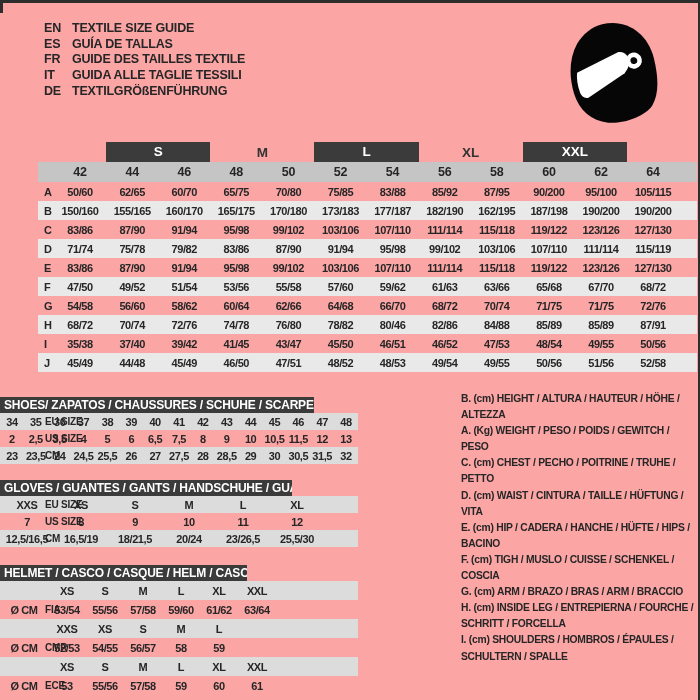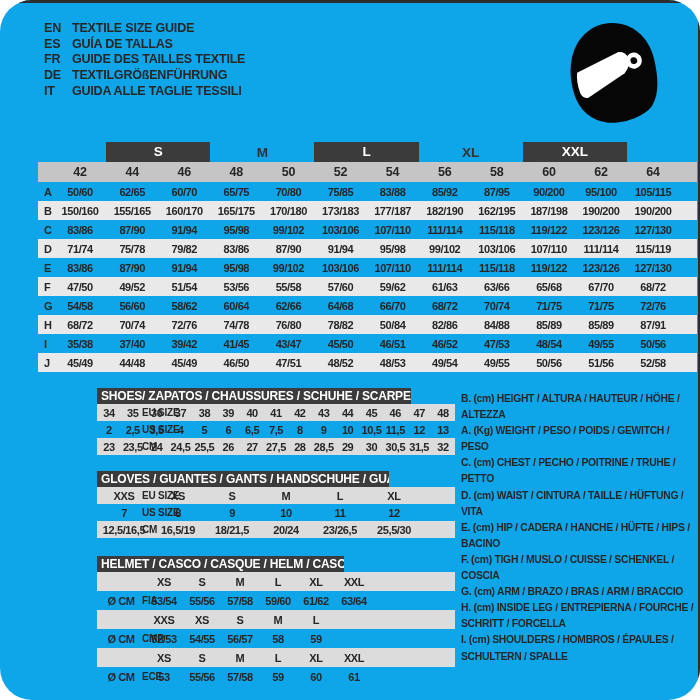--- a/index.html
+++ b/index.html
@@ -1,17 +1,17 @@
 <!DOCTYPE html>
 <html><head>
 <meta charset="utf-8">
 <style>
   html,body{margin:0;padding:0;background:#fff;}
-  .page{position:relative;width:700px;height:700px;background:#0ea5e9;overflow:hidden;
-        font-family:"Liberation Sans","DejaVu Sans",sans-serif;font-weight:bold;color:#262626;border-radius:32px;}
+  .page{position:relative;width:700px;height:700px;background:#fca5a5;overflow:hidden;
+        font-family:"Liberation Sans","DejaVu Sans",sans-serif;font-weight:bold;color:#262626;}
   .border-top{position:absolute;top:0;left:0;width:700px;height:3px;background:#2d2d2d;}
   .border-right{position:absolute;top:0;right:0;width:2px;height:700px;background:#2d2d2d;}
   .corner-notch{position:absolute;top:0;left:0;width:3px;height:13px;background:#2d2d2d;}
 
   
   .languages{position:absolute;top:21px;left:44px;}
   .lang-row{display:flex;line-height:15.7px;font-size:12.5px;letter-spacing:-0.2px;}
   .lang-code{width:28px;}
 
   .helmet-icon{position:absolute;top:20px;left:566px;width:94px;height:104px;}
@@ -23,21 +23,21 @@
   .mt-row .cell{text-align:center;white-space:nowrap;}
   .mt-row .rlabel{text-align:left;padding-left:6px;}
   .mt-groups{height:20px;font-size:13.5px;letter-spacing:0;}
   .mt-groups .gcell{grid-column:span 2;text-align:center;}
   .g-box{background:var(--bar-dark,#3b3b3b);color:#fff;height:20px;line-height:20px;}
   .g-plain{color:#333;}
   .mt-sizes{height:20px;background:var(--band-gray,#c5c5c5);font-size:12.5px;letter-spacing:-0.2px;}
   .mt-data.stripe{background:var(--stripe-gray,#e9e9e9);}
 
   
-  .sec{position:absolute;left:0;padding-left:97px;width:358px;}
+  .sec{position:absolute;left:0;width:358px;margin-top:9px;}
   #shoes{top:388px;}
   #gloves{top:471px;}
   #helmet-table{top:556px;}
   .sec-title{height:16px;line-height:16px;background:var(--bar-dark,#3b3b3b);color:#fff;
              font-size:12px;padding-left:4px;letter-spacing:-0.2px;white-space:nowrap;overflow:hidden;}
   .sec-label{position:absolute;left:45px;font-size:10px;letter-spacing:-0.2px;text-align:right;}
   .sec-row{position:relative;display:grid;align-items:center;height:17px;font-size:11px;letter-spacing:-0.4px;}
   .sec-row .cell{text-align:center;white-space:nowrap;}
   .sec-row.gray{background:var(--lower-gray,#dcdcdc);}
   .shoes-grid{grid-template-columns:repeat(15,1fr);}
@@ -63,26 +63,26 @@
       </div>
       <div class="lang-row">
         <span class="lang-code">ES</span>
         <span class="lang-text">GUÍA DE TALLAS</span>
       </div>
       <div class="lang-row">
         <span class="lang-code">FR</span>
         <span class="lang-text">GUIDE DES TAILLES TEXTILE</span>
       </div>
       <div class="lang-row">
+        <span class="lang-code">IT</span>
+        <span class="lang-text">GUIDA ALLE TAGLIE TESSILI</span>
+      </div>
+      <div class="lang-row">
         <span class="lang-code">DE</span>
         <span class="lang-text">TEXTILGRÖßENFÜHRUNG</span>
-      </div>
-      <div class="lang-row">
-        <span class="lang-code">IT</span>
-        <span class="lang-text">GUIDA ALLE TAGLIE TESSILI</span>
       </div>
     </div>
 
   <svg class="helmet-icon" viewBox="0 0 94 104" xmlns="http://www.w3.org/2000/svg">
     <g transform="rotate(-14 47 52)">
       <path fill="#060606" d="M48 3 C73 3 90 23 90 48 C90 69 86 85 77 94
                C67 103 45 105 30 100 C14 94 5 81 4 64 C3 45 8 28 19 16 C27 8 37 3 48 3 Z"></path>
       <path fill="#ffffff" d="M12 44 L57 34 Q64 35 65 42 Q66 50 58 56 L17 71 Q11 71 10 64 Q9 52 12 44 Z"></path>
       <circle cx="70" cy="46" r="8" fill="#ffffff"></circle>
       <circle cx="70" cy="46" r="3.4" fill="#060606"></circle>
@@ -220,21 +220,21 @@
         <div class="cell">72/76</div>
       </div>
       <div class="mt-row mt-data stripe">
         <div class="cell rlabel">H</div>
         <div class="cell">68/72</div>
         <div class="cell">70/74</div>
         <div class="cell">72/76</div>
         <div class="cell">74/78</div>
         <div class="cell">76/80</div>
         <div class="cell">78/82</div>
-        <div class="cell">50/84</div>
+        <div class="cell">80/46</div>
         <div class="cell">82/86</div>
         <div class="cell">84/88</div>
         <div class="cell">85/89</div>
         <div class="cell">85/89</div>
         <div class="cell">87/91</div>
       </div>
       <div class="mt-row mt-data">
         <div class="cell rlabel">I</div>
         <div class="cell">35/38</div>
         <div class="cell">37/40</div>

